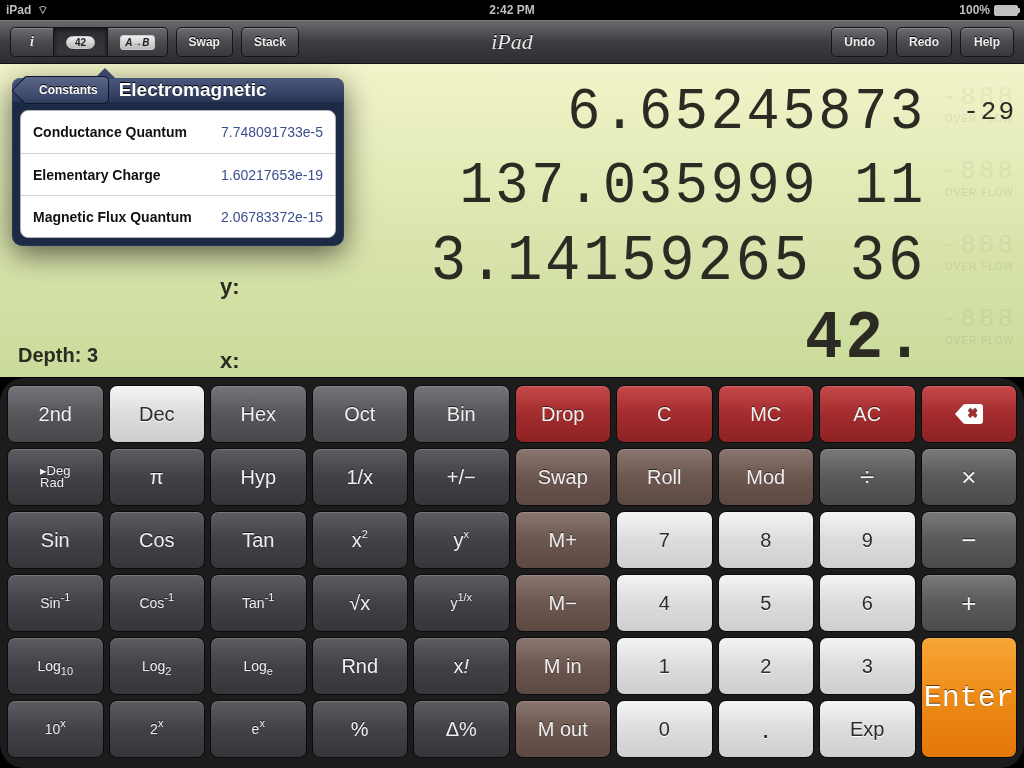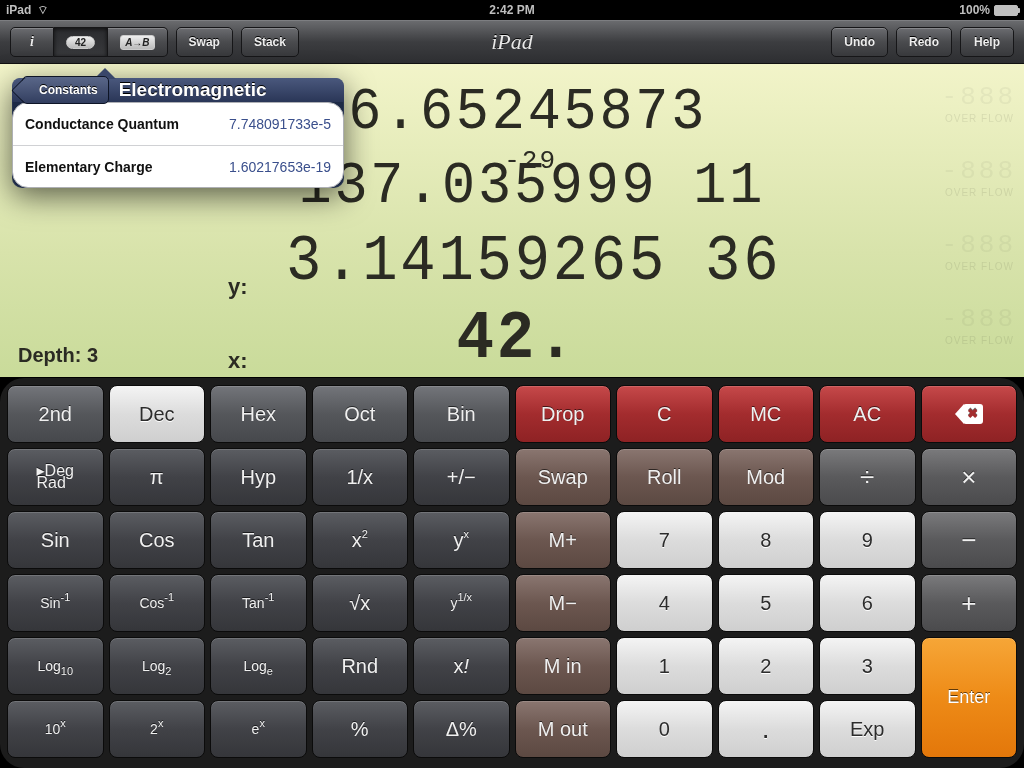--- a/index.html
+++ b/index.html
@@ -76,21 +76,21 @@
   .lcd {
     height: 314px; width: 100%;
     background: linear-gradient(#f2f4c9, #d8e3ab 60%, #c9db9a);
     position: relative; overflow: hidden;
     border-bottom: 1px solid #000;
   }
   .lcd-row {
     display: flex; align-items: center; justify-content: center;
     font-family: "DS-Digital", "Courier New", monospace;
     color: #2b2b23;
-    position: absolute; left: 8px; right: 8px; flex-direction: column;
+    position: absolute; left: 0; right: 8px;
   }
   .lcd-main {
     font-size: 66px; letter-spacing: 3px;
     font-family: "Segment7", "DSEG7 Classic", "Courier New", monospace;
     text-align: right; flex: 1 1 auto;
     transform: scaleX(.92);
     transform-origin: right center;
   }
   .lcd-lab {
     width: 70px; text-align: left;
@@ -164,21 +164,21 @@
   .pop-back::before {
     content: ""; position: absolute; left: -8px; top: 4px;
     width: 18px; height: 18px;
     background: linear-gradient(135deg,#5a6789,#323e5f);
     border-left: 1px solid #0e1526; border-bottom: 1px solid #0e1526;
     transform: rotate(45deg);
     border-radius: 2px;
   }
   .pop-title { color: #fff; font-weight: bold; font-size: 19px; text-shadow: 0 -1px 0 #000; }
   .pop-body {
-    background: #fff; border-radius: 16px;
+    margin: 8px; background: #fff; border-radius: 8px;
     overflow: hidden;
     border: 1px solid #aeb0b5;
   }
   .pop-row {
     display: flex; align-items: center; height: 42px; padding: 0 12px;
     border-top: 1px solid #d0d1d4;
     font-size: 14px;
   }
   .pop-row:first-child { border-top: none; }
   .pop-row .pr-name { font-weight: bold; color: #111; }
@@ -215,21 +215,21 @@
 
   .k-grey  { background: linear-gradient(#73757a, #55575b 50%, #46484c); }
   .k-light { background: linear-gradient(#f4f4f4, #dcdcdc 50%, #cfcfcf); color: #2c2c2c; text-shadow: 0 1px 0 #fff; }
   .k-dgrey { background: linear-gradient(#5b5d62, #414247 50%, #35363a); }
   .k-red   { background: linear-gradient(#c6494a, #a32c2e 50%, #8e2224); }
   .k-brown { background: linear-gradient(#8a7670, #6c5750 50%, #5c4942); }
   .k-op    { background: linear-gradient(#7a7a7c, #5a5a5c 50%, #4b4b4d); font-size: 26px; }
   .k-orange{ background: linear-gradient(#f6a637, #ee8b17 50%, #e3770a); color: #fff; }
 
   .key.small { font-size: 14px; }
-  .key.tiny  { font-size: 16px; line-height: 12px; text-align: center; justify-content: center; }
+  .key.tiny  { font-size: 13px; line-height: 12px; text-align: center; justify-content: center; }
 
   .span2r { grid-row: span 2; }
 
   .bksp-glyph {
     width: 28px; height: 20px; position: relative;
   }
   .bksp-glyph::before {
     content: ""; position: absolute; left: 0; top: 0;
     border-top: 10px solid transparent;
     border-bottom: 10px solid transparent;
@@ -334,20 +334,24 @@
   </div>
   <div class="pop-body">
     <div class="pop-row">
       <span class="pr-name">Conductance Quantum</span>
       <span class="pr-val">7.748091733e-5</span>
     </div>
     <div class="pop-row">
       <span class="pr-name">Elementary Charge</span>
       <span class="pr-val">1.60217653e-19</span>
     </div>
+    <div class="pop-row">
+      <span class="pr-name">Magnetic Flux Quantum</span>
+      <span class="pr-val">2.06783372e-15</span>
+    </div>
   </div>
 </div>
 
 <div class="keypad">
   <div class="kgrid">
 
     <div class="key k-grey">2nd</div>
     <div class="key k-light">Dec</div>
     <div class="key k-grey">Hex</div>
     <div class="key k-grey">Oct</div>
@@ -400,21 +404,21 @@
 
     <div class="key k-dgrey small">Log<sub>10</sub></div>
     <div class="key k-dgrey small">Log<sub>2</sub></div>
     <div class="key k-dgrey small">Log<sub>e</sub></div>
     <div class="key k-dgrey">Rnd</div>
     <div class="key k-dgrey">x<span style="font-style:italic;">!</span></div>
     <div class="key k-brown">M in</div>
     <div class="key k-light">1</div>
     <div class="key k-light">2</div>
     <div class="key k-light">3</div>
-    <div class="key k-orange span2r" style="font-size:18px;">Enter</div>
+    <div class="key k-orange span2r" style="font-size:30px;font-family:Liberation Mono, monospace;">Enter</div>
 
     <div class="key k-dgrey small">10<sup>x</sup></div>
     <div class="key k-dgrey small">2<sup>x</sup></div>
     <div class="key k-dgrey small">e<sup>x</sup></div>
     <div class="key k-dgrey">%</div>
     <div class="key k-dgrey">Δ%</div>
     <div class="key k-brown">M out</div>
     <div class="key k-light">0</div>
     <div class="key k-light" style="font-size:28px;">.</div>
     <div class="key k-light">Exp</div>

